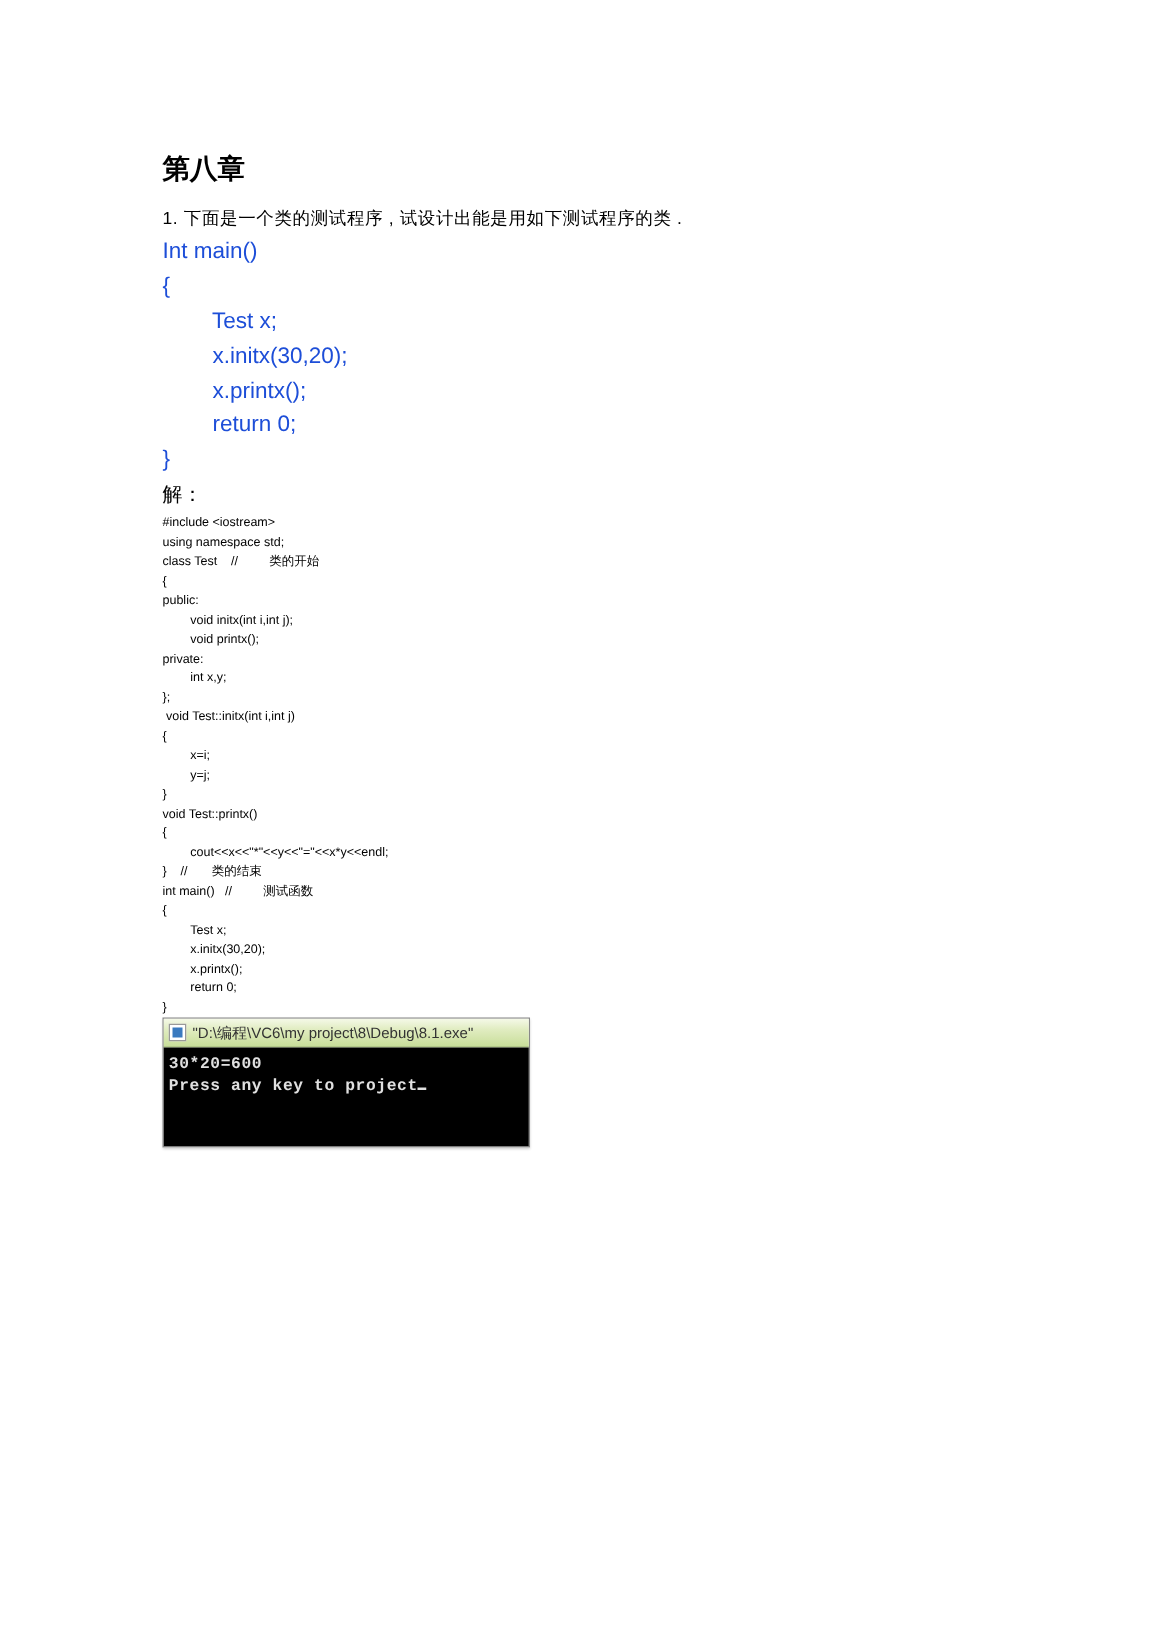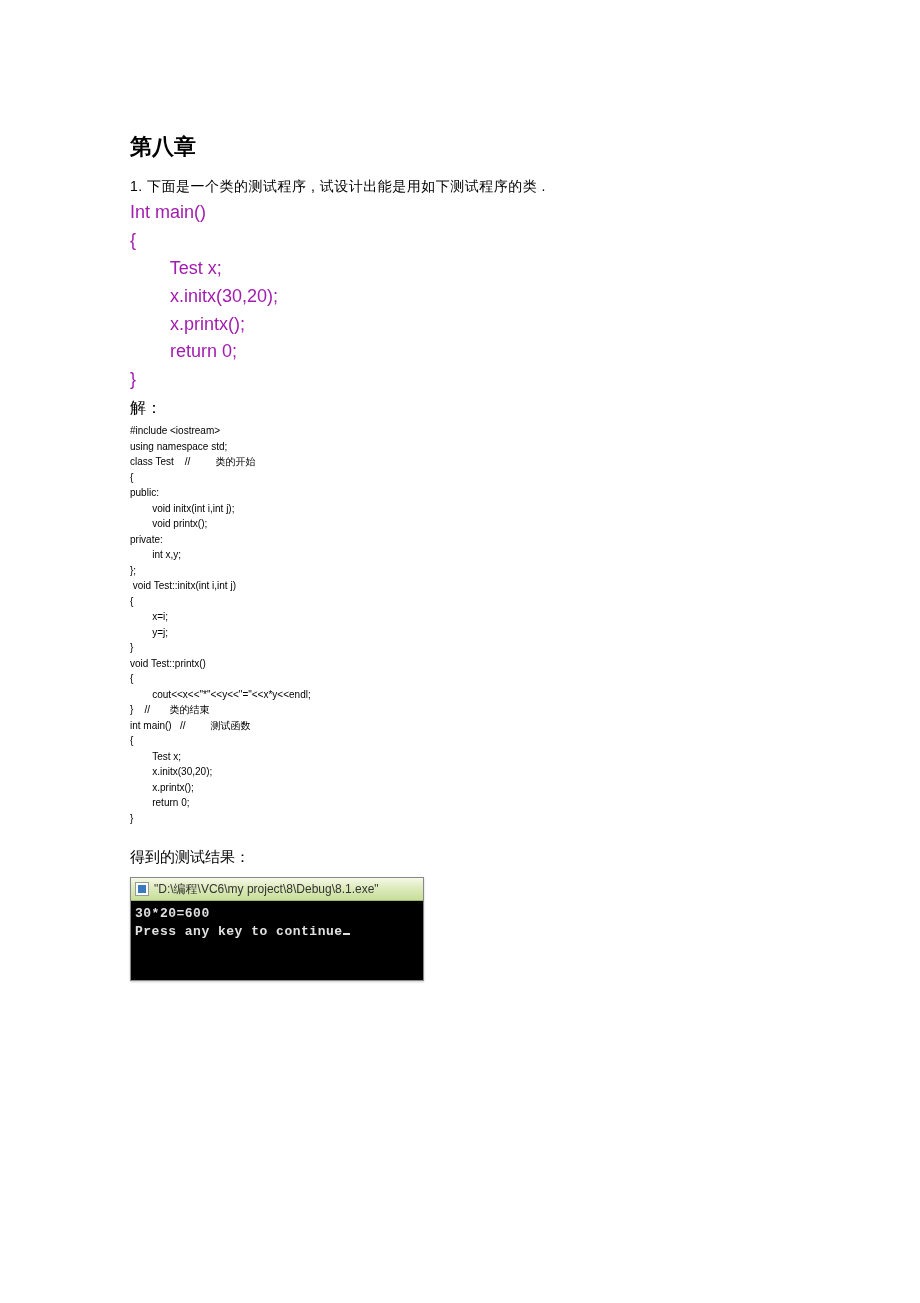--- a/index.html
+++ b/index.html
@@ -12,32 +12,31 @@
   .page {
     padding: 120px 130px 100px 130px;
     box-sizing: border-box;
     width: 920px;
   }
   .chapter-title {
     font-size: 22px;
     font-weight: bold;
     color: #000;
     margin-bottom: 14px;
-    margin-top: 12px;
   }
   .problem-text {
     font-size: 14px;
     color: #000;
     line-height: 1.5;
     margin-bottom: 2px;
     letter-spacing: 0.5px;
   }
   .main-code {
     font-size: 18px;
-    color: #a21caf;
+    color: #1d4ed8;
     line-height: 1.55;
     font-family: Arial, sans-serif;
     white-space: pre;
   }
   .solution-label {
     font-size: 16px;
     color: #000;
     margin-top: 4px;
     margin-bottom: 4px;
   }
@@ -152,24 +151,23 @@
         cout&lt;&lt;x&lt;&lt;"*"&lt;&lt;y&lt;&lt;"="&lt;&lt;x*y&lt;&lt;endl;
 }    //       类的结束
 int main()   //         测试函数
 {
         Test x;
         x.initx(30,20);
         x.printx();
         return 0;
 }</div>
 
-  <div class="result-label">得到的测试结果：</div>
 
   <div class="console-window">
     <div class="console-title">
       <span class="console-icon"></span>
       <span>"D:\编程\VC6\my project\8\Debug\8.1.exe"</span>
     </div>
     <div class="console-body"><span>30*20=600</span>
-<span>Press any key to continue</span><span class="cursor"></span></div>
+<span>Press any key to project</span><span class="cursor"></span></div>
   </div>
 
 </div>
 
 </body></html>

